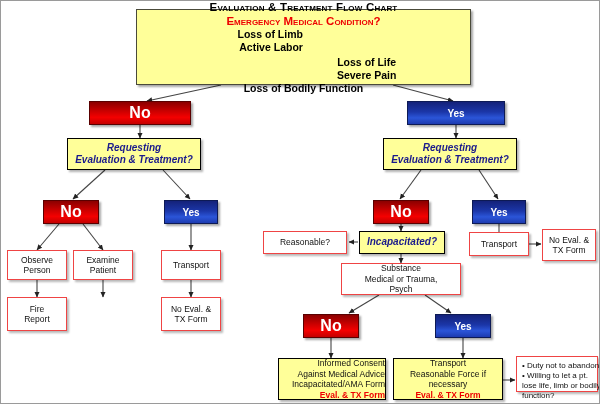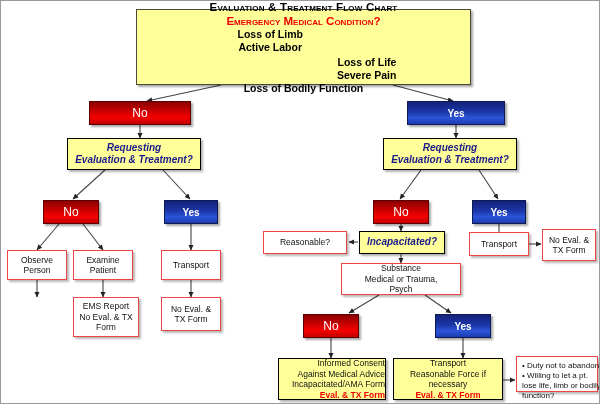--- a/index.html
+++ b/index.html
@@ -14,27 +14,27 @@
   
   .banner{background:#ffff99;border:1px solid #4a4a3a;
           box-shadow:2px 2px 2px rgba(0,0,0,.35);}
   .banner .t1{font-weight:bold;font-size:11.5px;letter-spacing:.2px;color:#000;
               font-variant:small-caps;line-height:14px;}
   .banner .t2{font-weight:bold;font-size:11.5px;color:#ee0000;
               font-variant:small-caps;line-height:14px;}
   .banner .grid{display:flex;justify-content:center;gap:34px;font-weight:bold;
                 font-size:10.5px;color:#000;line-height:13px;}
   .banner .ctr{font-weight:bold;font-size:10.5px;color:#000;line-height:13px;}
-  .banner .col{display:flex;flex-direction:column;align-items:center;margin-left:27px;}
-  .banner .colr{display:flex;flex-direction:column;align-items:flex-end;margin-top:28px;}
+  .banner .col{display:flex;flex-direction:column;align-items:flex-end;margin-left:27px;}
+  .banner .colr{display:flex;flex-direction:column;align-items:center;margin-top:28px;}
 
   
   .red{background:linear-gradient(180deg,#8b0000 0%,#d00000 45%,#f40000 70%,#c40000 100%);
        border:1px solid #5a0000;box-shadow:2px 2px 2px rgba(0,0,0,.35);
-       color:#fff;font-weight:normal;font-size:12px;}
+       color:#fff;font-weight:bold;font-size:16px;}
   .blue{background:linear-gradient(180deg,#14227a 0%,#1b36a8 45%,#2b55d8 72%,#1d3bb0 100%);
         border:1px solid #0d1a55;box-shadow:2px 2px 2px rgba(0,0,0,.35);
         color:#fff;font-weight:bold;font-size:10px;}
 
   
   .yellow{background:#ffff99;border:1px solid #000;
           box-shadow:2px 2px 2px rgba(0,0,0,.3);}
   .yellow .q{color:#1a1a8c;font-style:italic;font-weight:bold;font-size:10px;line-height:12.5px;}
 
   
@@ -139,23 +139,22 @@
 
   <div class="node red" style="left:42px;top:199px;width:56px;height:24px;">No</div>
   <div class="node blue" style="left:163px;top:199px;width:54px;height:24px;">Yes</div>
 
   <div class="node plain" style="left:6px;top:249px;width:60px;height:30px;white-space:pre-line;">Observe
 Person</div>
   <div class="node plain" style="left:72px;top:249px;width:60px;height:30px;white-space:pre-line;">Examine
 Patient</div>
   <div class="node plain" style="left:160px;top:249px;width:60px;height:30px;">Transport</div>
 
-  <div class="node plain" style="left:72px;top:296px;width:66px;height:40px;white-space:pre-line;">EMS Report
-No Eval. &amp; TX
-Form</div>
+  <div class="node plain" style="left:6px;top:296px;width:60px;height:34px;white-space:pre-line;">Fire
+Report</div>
   <div class="node plain" style="left:160px;top:296px;width:60px;height:34px;white-space:pre-line;">No Eval. &amp;
 TX Form</div>
 
   <div class="node red" style="left:372px;top:199px;width:56px;height:24px;">No</div>
   <div class="node blue" style="left:471px;top:199px;width:54px;height:24px;">Yes</div>
 
   <div class="node plain" style="left:262px;top:230px;width:84px;height:23px;">Reasonable?</div>
 
   <div class="node yellow" style="left:358px;top:230px;width:86px;height:23px;">
     <div class="q">Incapacitated?</div>

